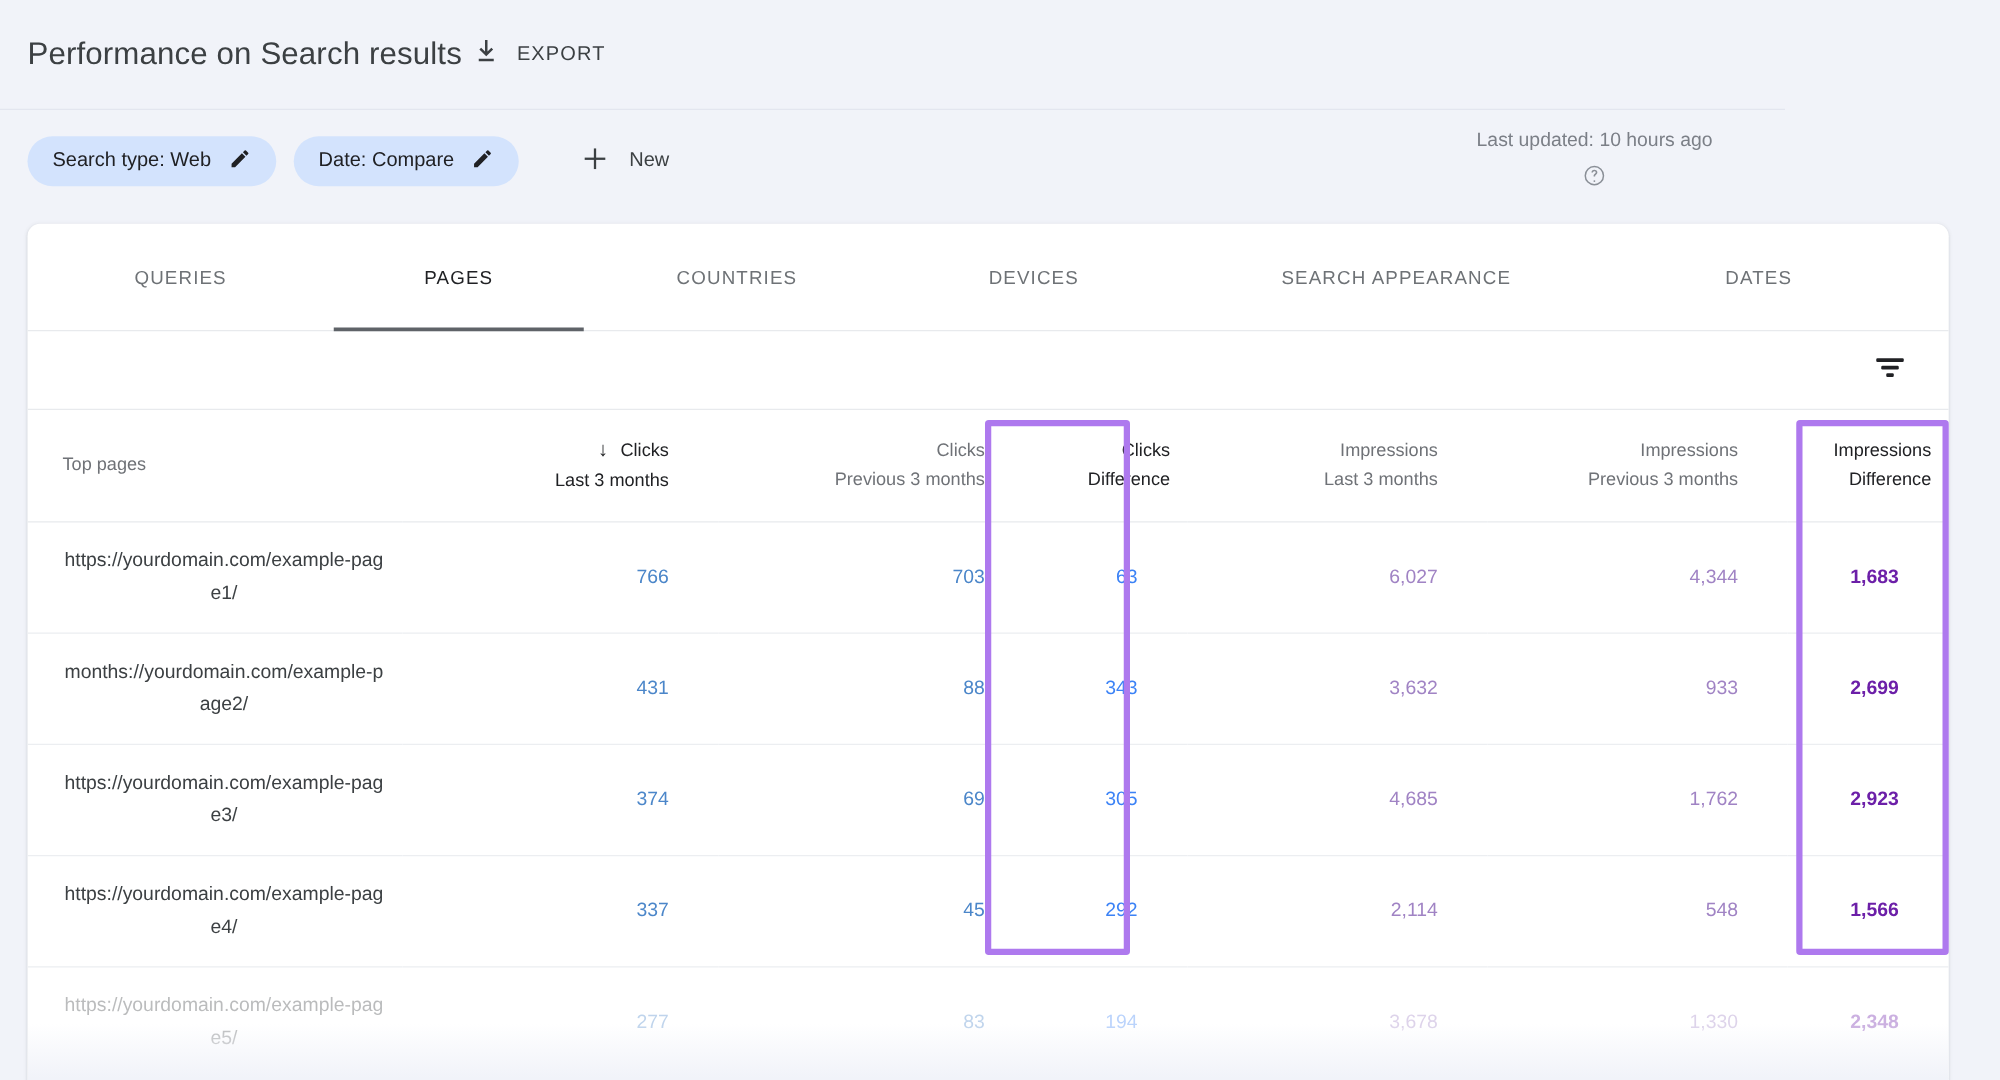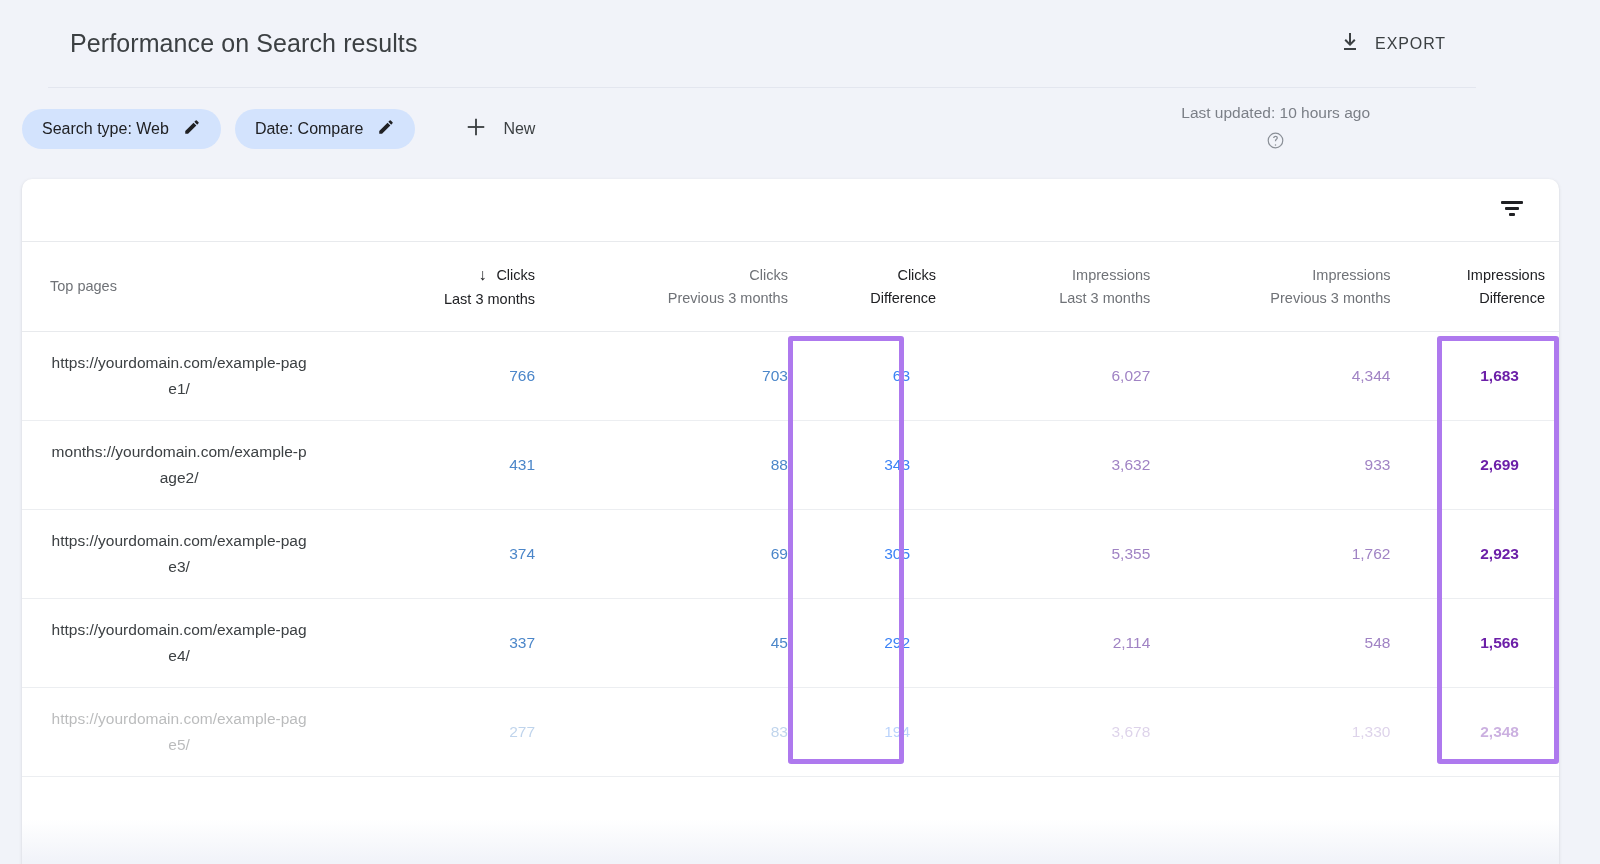--- a/index.html
+++ b/index.html
@@ -7,24 +7,23 @@
     width: 1600px; height: 864px;
     background: #f1f3f9;
     font-family: "Liberation Sans", sans-serif;
     overflow: hidden;
   }
   body { position: relative; }
 
   
   .header {
     position: absolute; left: 0; top: 0; width: 1428px; height: 88px;
-    display: flex; align-items: center; justify-content: space-between;
+    display: flex; align-items: center; 
     padding: 0 22px 0 22px;
     border-bottom: 1px solid #e3e6ef;
-    margin-left: 48px;
   }
   .page-title {
     font-size: 25px; color: #3c4043; font-weight: 400; letter-spacing: .1px;
     white-space: nowrap;
   }
   .export-btn {
     display: flex; align-items: center; gap: 12px;
     color: #3c4043; cursor: pointer; padding: 6px 8px;
   }
   .export-label { font-size: 16px; letter-spacing: .9px; color: #3c4043; }
@@ -201,20 +200,40 @@
       <svg width="19" height="19" viewBox="0 0 24 24" aria-hidden="true">
         <circle cx="12" cy="12" r="9.2" fill="none" stroke="#8a8f97" stroke-width="1.5"></circle>
         <path d="M12 16.6a.95.95 0 1 0 0 1.9.95.95 0 0 0 0-1.9zM12 6.1c-1.8 0-3 1.2-3 2.8h1.6c0-.8.6-1.4 1.4-1.4s1.4.5 1.4 1.2c0 .6-.35.95-1 1.5-.8.65-1.2 1.2-1.2 2.3v.4h1.6v-.3c0-.8.35-1.15 1.1-1.8.75-.65 1.1-1.2 1.1-2.2 0-1.5-1.25-2.5-3-2.5z" fill="#8a8f97"></path>
       </svg>
     </span>
   </div>
 </div>
 
 <div class="card">
 
+  <div class="tabs">
+    <div class="tab tab-0">
+      <span>QUERIES</span>
+    </div>
+    <div class="tab tab-1 active">
+      <span>PAGES</span>
+    </div>
+    <div class="tab tab-2">
+      <span>COUNTRIES</span>
+    </div>
+    <div class="tab tab-3">
+      <span>DEVICES</span>
+    </div>
+    <div class="tab tab-4">
+      <span>SEARCH APPEARANCE</span>
+    </div>
+    <div class="tab tab-5">
+      <span>DATES</span>
+    </div>
+  </div>
 
   <div class="toolbar">
     <div class="filter-icon-wrap">
       <span>
         <svg width="26" height="22" viewBox="0 0 26 22" aria-hidden="true">
           <rect x="2" y="4" width="22" height="3" rx="1" fill="#202124"></rect>
           <rect x="6" y="10" width="14" height="3" rx="1" fill="#202124"></rect>
           <rect x="10" y="16" width="6" height="3" rx="1" fill="#202124"></rect>
         </svg>
       </span>
@@ -296,21 +315,21 @@
         <td class="v-click-b">343</td>
         <td class="v-imp">3,632</td>
         <td class="v-imp">933</td>
         <td class="v-imp-b">2,699</td>
       </tr>
       <tr>
         <td class="pagecell">https://yourdomain.com/example-page3/</td>
         <td class="v-click">374</td>
         <td class="v-click">69</td>
         <td class="v-click-b">305</td>
-        <td class="v-imp">5,355</td>
+        <td class="v-imp">4,685</td>
         <td class="v-imp">1,762</td>
         <td class="v-imp-b">2,923</td>
       </tr>
       <tr>
         <td class="pagecell">https://yourdomain.com/example-page4/</td>
         <td class="v-click">337</td>
         <td class="v-click">45</td>
         <td class="v-click-b">292</td>
         <td class="v-imp">2,114</td>
         <td class="v-imp">548</td>

